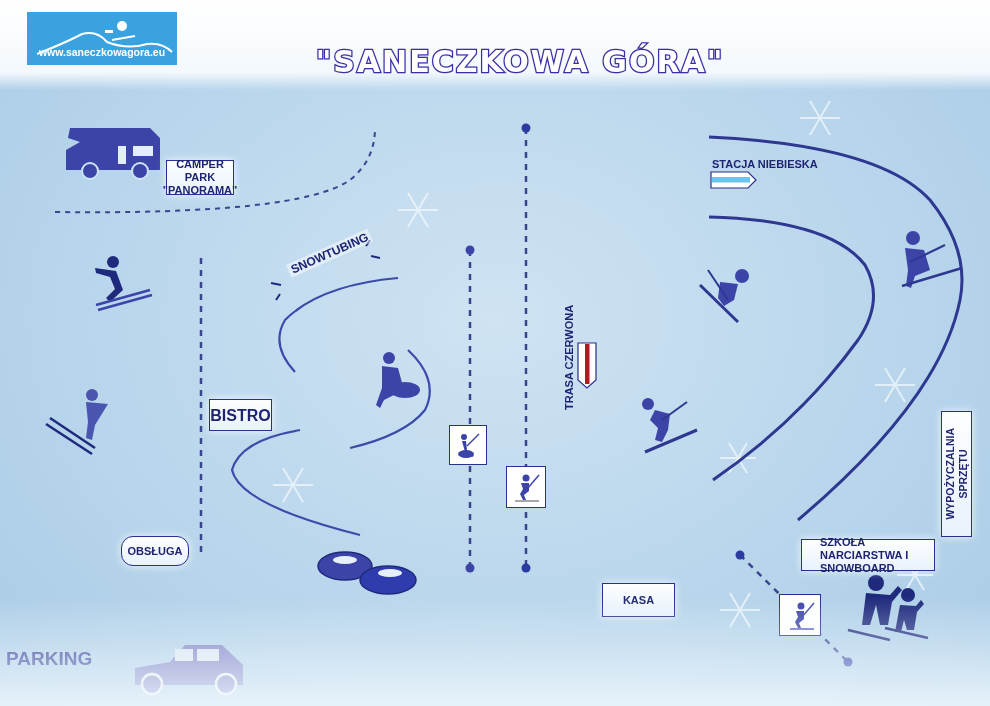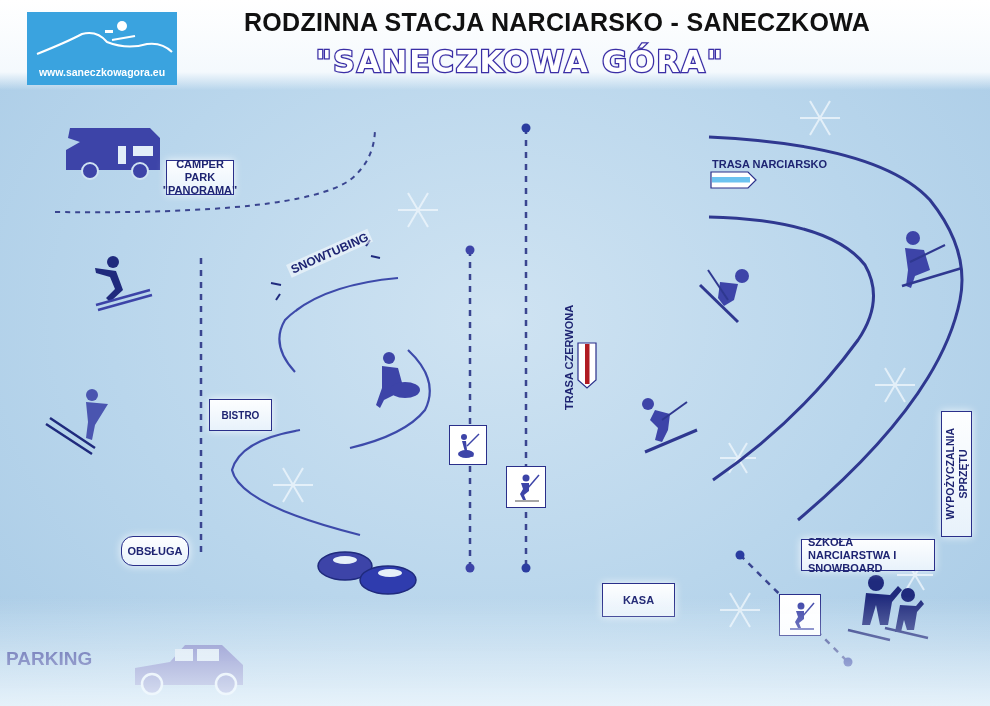--- a/index.html
+++ b/index.html
@@ -1,21 +1,21 @@
 <!DOCTYPE html>
 <html><head>
 <meta charset="utf-8">
 <style>
   html,body{margin:0;padding:0;}
   body{width:990px;height:706px;overflow:hidden;position:relative;
     font-family:"Liberation Sans",sans-serif;
     background: radial-gradient(ellipse at 50% 45%, #cfe3f2 0%, #b9d6ec 55%, #a9cbe6 100%);}
   .header{position:absolute;left:0;top:0;width:990px;height:90px;
     background:linear-gradient(180deg,#ffffff 0%,#f4f9fd 80%,rgba(240,247,252,0) 100%);}
-  .logo{position:absolute;left:27px;top:12px;width:150px;height:73px;background:#3aa3df;}
+  .logo{position:absolute;left:27px;top:12px;width:150px;height:53px;background:#3aa3df;}
   .logo-url{position:absolute;left:0;right:0;bottom:7px;text-align:center;color:#fff;font-size:10.5px;font-weight:bold;}
   .title1{position:absolute;left:212px;top:8px;width:690px;text-align:center;font-size:25px;font-weight:bold;color:#111;letter-spacing:0.3px;}
   .title2{position:absolute;left:260px;top:44px;width:520px;text-align:center;font-size:30px;font-weight:900;color:#fff;
     letter-spacing:2px;font-family:"DejaVu Sans",sans-serif;
     -webkit-text-stroke:2.5px #3b2fa6;paint-order:stroke fill;text-shadow:0 0 2px #3b2fa6;}
   .label-box{position:absolute;border:1.5px solid #2a2f8a;background:linear-gradient(#fdfeff,#e8f2fb);
     color:#1e2472;font-weight:bold;font-size:11px;line-height:13px;display:flex;align-items:center;justify-content:center;text-align:center;box-shadow:0 0 8px rgba(255,255,255,0.8);}
   .txt{position:absolute;color:#1e2472;font-weight:bold;font-size:11px;}
   .icon-box{position:absolute;width:36px;height:38px;border:1.5px solid #2a2f8a;background:#fff;}
   svg.overlay{position:absolute;left:0;top:0;}
@@ -28,21 +28,20 @@
 <div class="header">
   <div class="logo">
     <svg width="150" height="50">
       <path d="M10 42 Q40 30 55 22 Q70 18 80 30 Q100 38 120 32 Q135 30 145 40" stroke="#fff" stroke-width="2" fill="none"></path>
       <circle cx="95" cy="14" r="5" fill="#fff"></circle>
       <path d="M85 28 L108 24" stroke="#fff" stroke-width="2"></path>
       <rect x="78" y="18" width="8" height="3" fill="#fff"></rect>
     </svg>
     <div class="logo-url">www.saneczkowagora.eu</div>
   </div>
-  <div class="title1">RODZINNA STACJA NARCIARSKO - SANECZKOWA</div>
   <div class="title2">"SANECZKOWA GÓRA"</div>
 </div>
 
 <svg class="overlay" width="990" height="706">
 
   <g stroke="#eef6fc" stroke-width="2" opacity="0.8">
     <g transform="translate(418,210)">
         <line x1="-20" y1="0" x2="20" y2="0"></line>
         <line x1="-10" y1="-17" x2="10" y2="17"></line>
         <line x1="10" y1="-17" x2="-10" y2="17"></line>
@@ -184,29 +183,29 @@
       <line x1="280" y1="294" x2="276" y2="300"></line>
     <line x1="370" y1="240" x2="366" y2="246"></line>
       <line x1="371" y1="256" x2="380" y2="258"></line>
   </g>
 </svg>
 
 <div class="label-box" style="left:166px;top:160px;width:66px;height:33px;">CAMPER PARK "PANORAMA"</div>
 
 <div class="txt" style="left:286px;top:265px;font-size:12px;transform:rotate(-24deg);transform-origin:left top;background:rgba(255,255,255,0.5);padding:0 3px;">SNOWTUBING</div>
 
-<div class="label-box" style="left:209px;top:399px;width:61px;height:30px;font-size:10px;">BISTRO</div>
+<div class="label-box" style="left:209px;top:399px;width:61px;height:30px;font-size:16px;">BISTRO</div>
 
 <div class="label-box" style="left:121px;top:536px;width:66px;height:28px;border-radius:12px;">OBSŁUGA</div>
 
 <div class="parking">PARKING</div>
 
 <div class="txt" style="left:563px;top:410px;transform:rotate(-90deg);transform-origin:left top;white-space:nowrap;">TRASA CZERWONA</div>
 
-<div class="txt" style="left:712px;top:158px;">TRASA NARCIARSKO</div>
+<div class="txt" style="left:712px;top:158px;">STACJA NIEBIESKA</div>
 
 <div class="icon-box" style="left:449px;top:425px;">
   <svg width="36" height="38">
     <circle cx="14" cy="11" r="3" fill="#3d44a8"></circle>
     <path d="M12 15 L16 15 L17 24 L24 30 L22 31 L15 26 Z" fill="#3d44a8"></path>
     <ellipse cx="16" cy="28" rx="8" ry="4" fill="#3d44a8"></ellipse>
     <line x1="17" y1="20" x2="29" y2="8" stroke="#3d44a8" stroke-width="1.5"></line>
   </svg>
 </div>
 <div class="icon-box" style="left:506px;top:466px;width:38px;height:40px;">
@@ -225,15 +224,15 @@
     <line x1="10" y1="34" x2="34" y2="34" stroke="#3d44a8" stroke-width="1.5"></line>
   </svg>
 </div>
 
 <div class="label-box" style="left:602px;top:577px;width:71px;height:32px;margin-top:6px;">KASA</div>
 
 <div class="label-box" style="left:941px;top:411px;width:29px;height:124px;">
   <span style="display:block;transform:rotate(-90deg);white-space:normal;width:110px;text-align:center;font-size:10.5px;">WYPOŻYCZALNIA SPRZĘTU</span>
 </div>
 
-<div class="label-box" style="left:801px;top:539px;width:134px;height:32px;text-align:left;justify-content:flex-start;padding-left:6px;box-sizing:border-box;">SZKOŁA NARCIARSTWA I SNOWBOARD</div>
+<div class="label-box" style="left:801px;top:539px;width:134px;height:32px;text-align:left;justify-content:flex-start;padding-left:18px;box-sizing:border-box;">SZKOŁA NARCIARSTWA I SNOWBOARD</div>
 
 <div class="bottom-glow"></div>
 
 </body></html>

